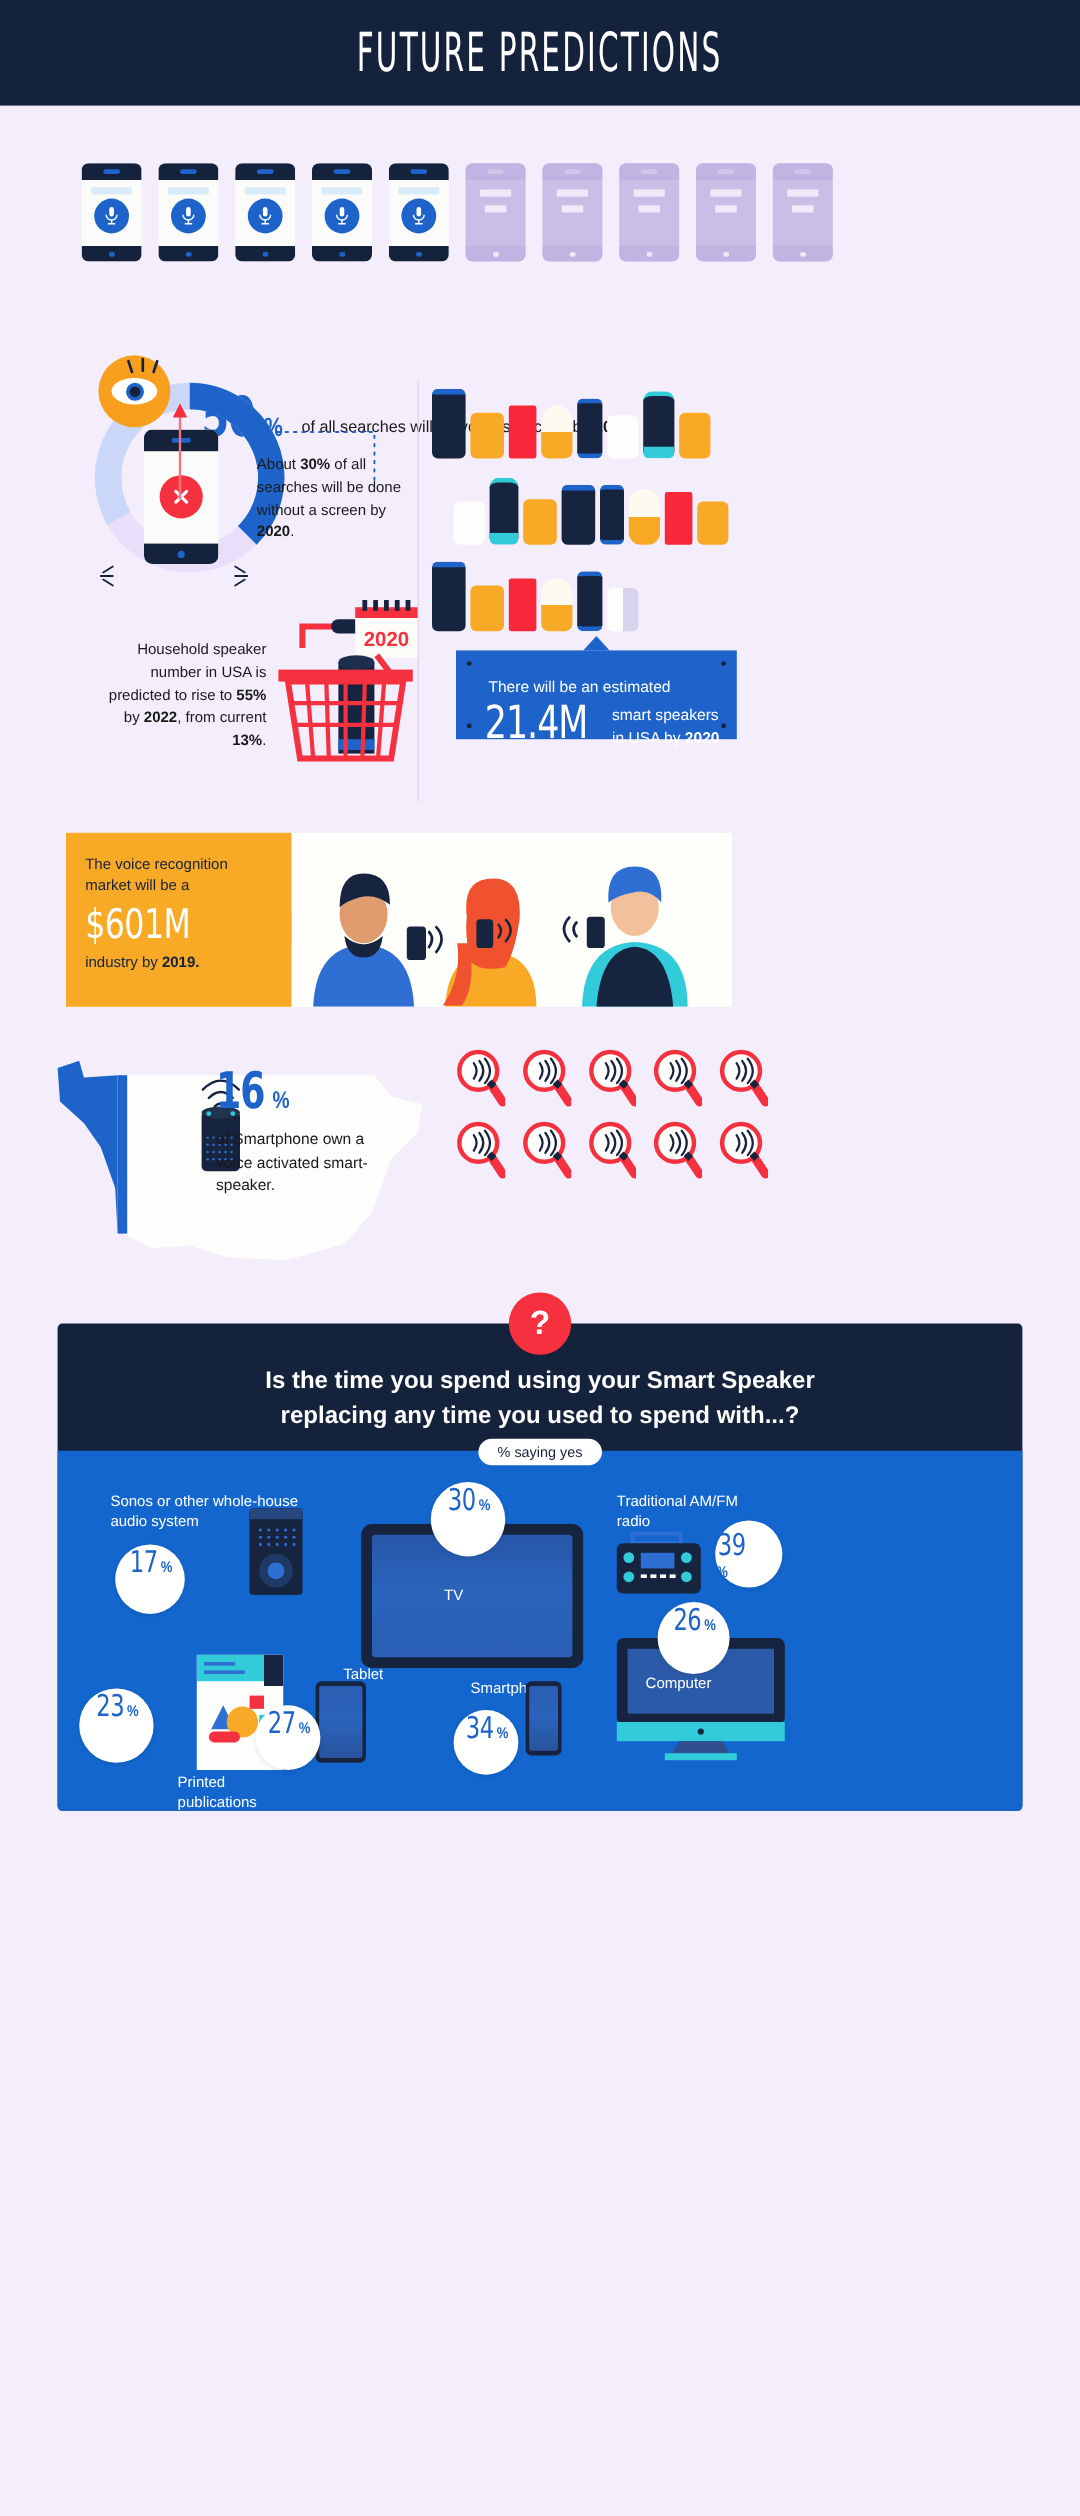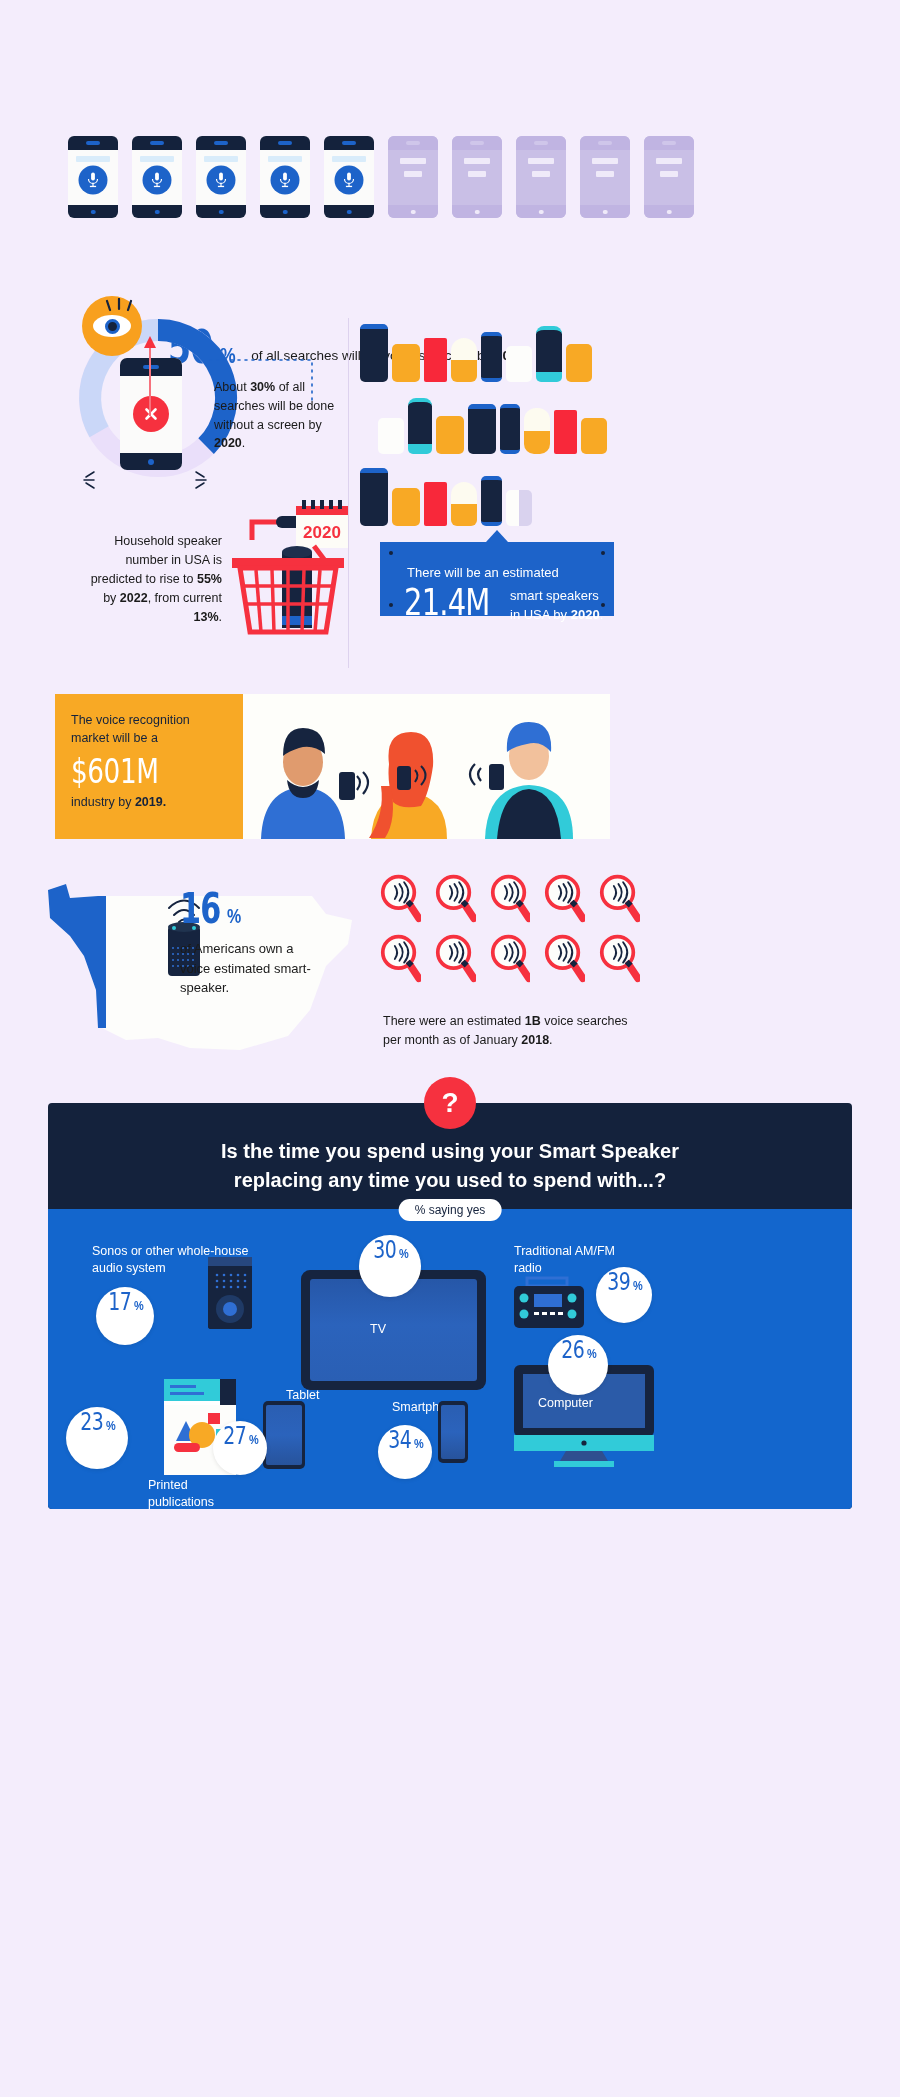--- a/index.html
+++ b/index.html
@@ -149,20 +149,23 @@
   .dev-phone{position:absolute;left:390px;top:192px;width:30px;height:62px;background:#16243f;border-radius:5px;padding:4px 3px;}
   .dev-comp{position:absolute;left:456px;top:156px;width:160px;height:102px;}
 
   .screenfill{width:100%;height:100%;border-radius:2px;background:linear-gradient(180deg,#2a5eb2,#2b63bc 50%,#27539c);}
 </style>
 </head>
 <body>
 
 <div class="page">
 
+  <div class="header">
+    <div class="header-title">FUTURE PREDICTIONS</div>
+  </div>
 
   <div class="phone-row">
     <div class="phone on">
       <div class="bar-top"></div>
       <div class="line"></div>
       <div class="mic-circle">
         <svg width="13" height="17" viewBox="0 0 13 17">
             <rect x="4.6" y="1" width="3.8" height="8" rx="1.9" fill="#fff"></rect>
             <path d="M2 7.4a4.5 4.5 0 0 0 9 0" stroke="#fff" stroke-width="1.2" fill="none"></path>
             <rect x="5.9" y="11.6" width="1.2" height="3" fill="#fff"></rect>
@@ -454,21 +457,21 @@
           <circle cx="31" cy="74" r="1"></circle>
       </g>
     </svg>
   </div>
 
   <div class="stat16">
     <div class="n">
       <span class="big-num" style="font-size:42px;">16</span>
       <span class="pct-small" style="font-size:20px;">%</span>
     </div>
-    <div class="t">of Americans own a voice estimated smart-speaker.</div>
+    <div class="t">of Smartphone own a voice activated smart-speaker.</div>
   </div>
 
   <div class="magwrap">
     <div class="magrow">
       <svg width="44" height="52" viewBox="0 0 44 52">
           <circle cx="20" cy="20" r="17" fill="#fdfdfb" stroke="#f6313f" stroke-width="4"></circle>
           <path d="M32 33 L42 48" stroke="#f6313f" stroke-width="8" stroke-linecap="round"></path>
           <rect x="29" y="29" width="6" height="6" fill="#16243f" transform="rotate(45 32 32)"></rect>
           <path d="M16 13 q5 7 0 14 M21 11 q7 9 0 18 M26 9 q9 11 0 22" stroke="#16243f" stroke-width="2" fill="none" stroke-linecap="round"></path>
         </svg>
@@ -524,23 +527,20 @@
         </svg>
       <svg width="44" height="52" viewBox="0 0 44 52">
           <circle cx="20" cy="20" r="17" fill="#fdfdfb" stroke="#f6313f" stroke-width="4"></circle>
           <path d="M32 33 L42 48" stroke="#f6313f" stroke-width="8" stroke-linecap="round"></path>
           <rect x="29" y="29" width="6" height="6" fill="#16243f" transform="rotate(45 32 32)"></rect>
           <path d="M16 13 q5 7 0 14 M21 11 q7 9 0 18 M26 9 q9 11 0 22" stroke="#16243f" stroke-width="2" fill="none" stroke-linecap="round"></path>
         </svg>
     </div>
   </div>
 
-  <div class="txt1b">
-    <span>There were an estimated </span><b>1B</b><span> voice searches per month as of January </span><b>2018</b><span>.</span>
-  </div>
 
   <div class="survey">
     <div class="qmark">?</div>
     <div class="qtitle">
       <span>Is the time you spend using your Smart Speaker</span><br><span>replacing any time you used to spend with...?</span>
     </div>
     <div class="pill">% saying yes</div>
 
     <div class="bluepanel">
 
@@ -593,21 +593,21 @@
           <circle cx="60" cy="24" r="4.5" fill="#31cbd9"></circle>
         <circle cx="12" cy="40" r="4.5" fill="#31cbd9"></circle>
           <circle cx="60" cy="40" r="4.5" fill="#31cbd9"></circle>
         <g fill="#fff">
             <rect x="22" y="38" width="5" height="3"></rect>
             <rect x="30" y="38" width="5" height="3"></rect>
             <rect x="38" y="38" width="5" height="3"></rect>
             <rect x="46" y="38" width="5" height="3"></rect>
           </g>
       </svg>
-      <div class="bub" style="left:548px;top:58px;width:56px;height:56px;">
+      <div class="bub" style="left:548px;top:58px;width:56px;height:56px;flex-direction:column;">
         <span class="bn">39</span>
           <span class="bp">%</span>
       </div>
 
       <div class="dev-mag">
         <svg width="72" height="96" viewBox="0 0 72 96">
             <rect width="60" height="22" fill="#31cbd9"></rect>
             <rect x="56" y="0" width="16" height="26" fill="#16243f"></rect>
             <rect width="72" height="70" y="26" fill="#fdfdfb"></rect>
         <rect x="6" y="6" width="26" height="3" fill="#2f6fd4"></rect>

